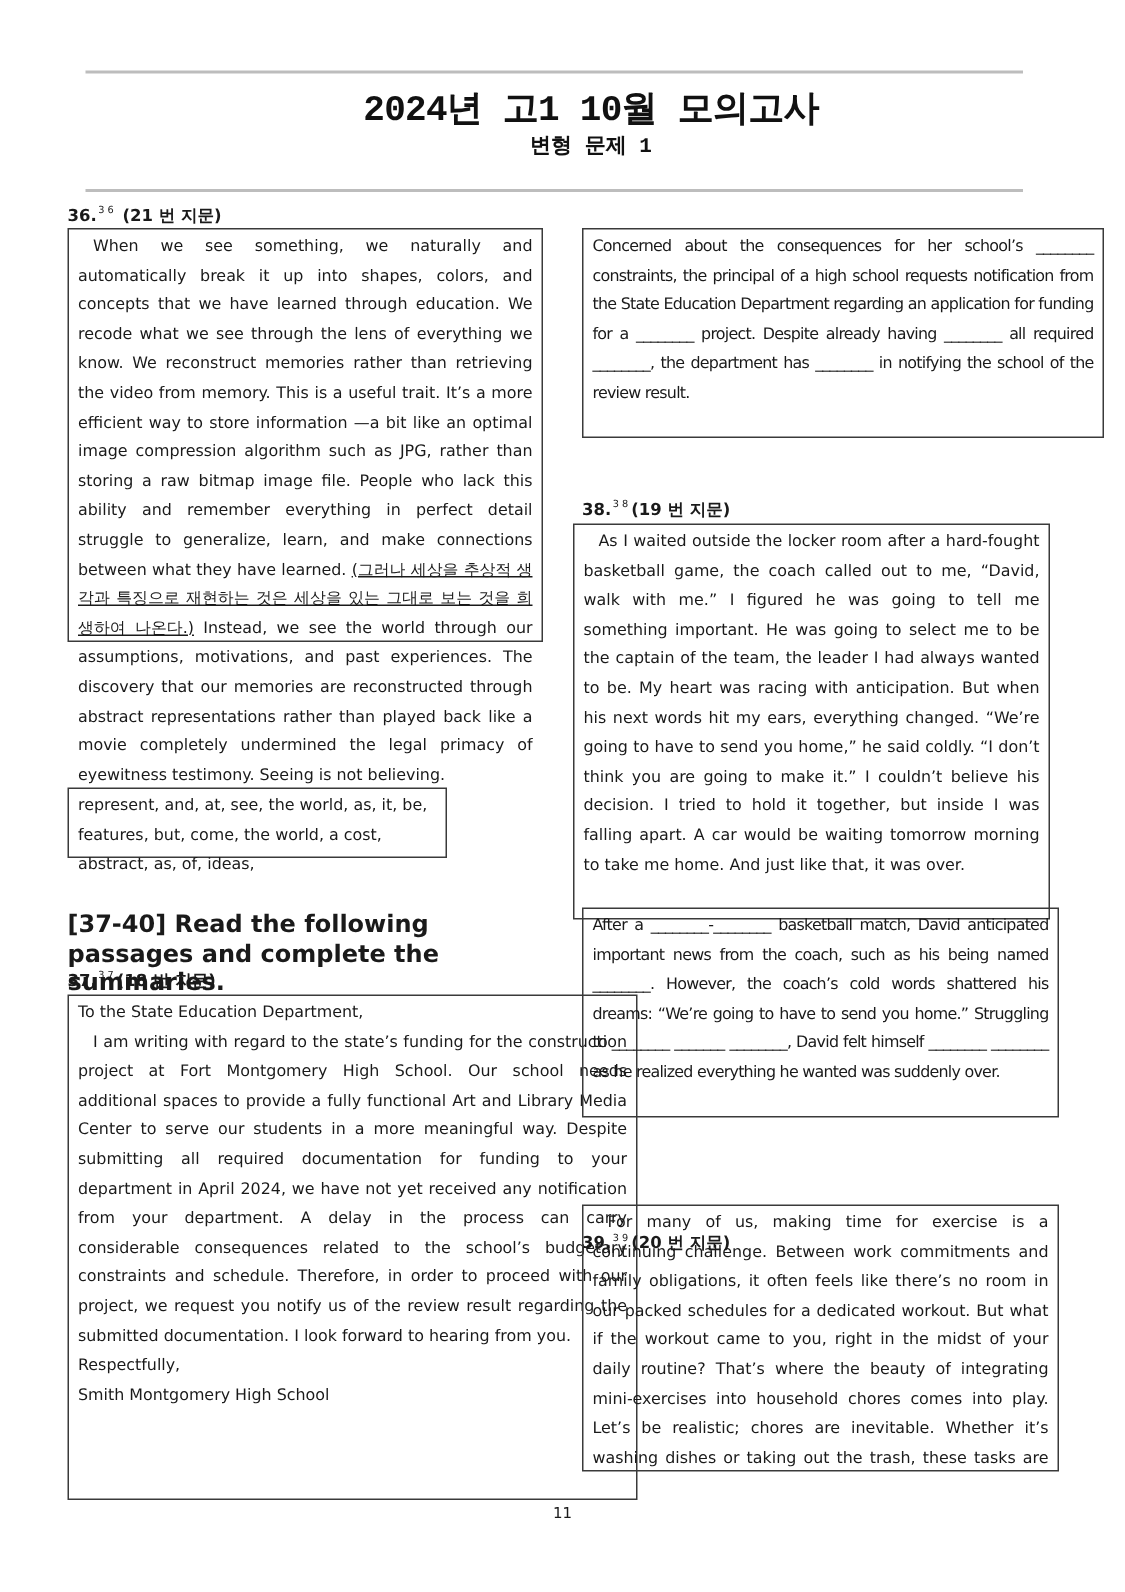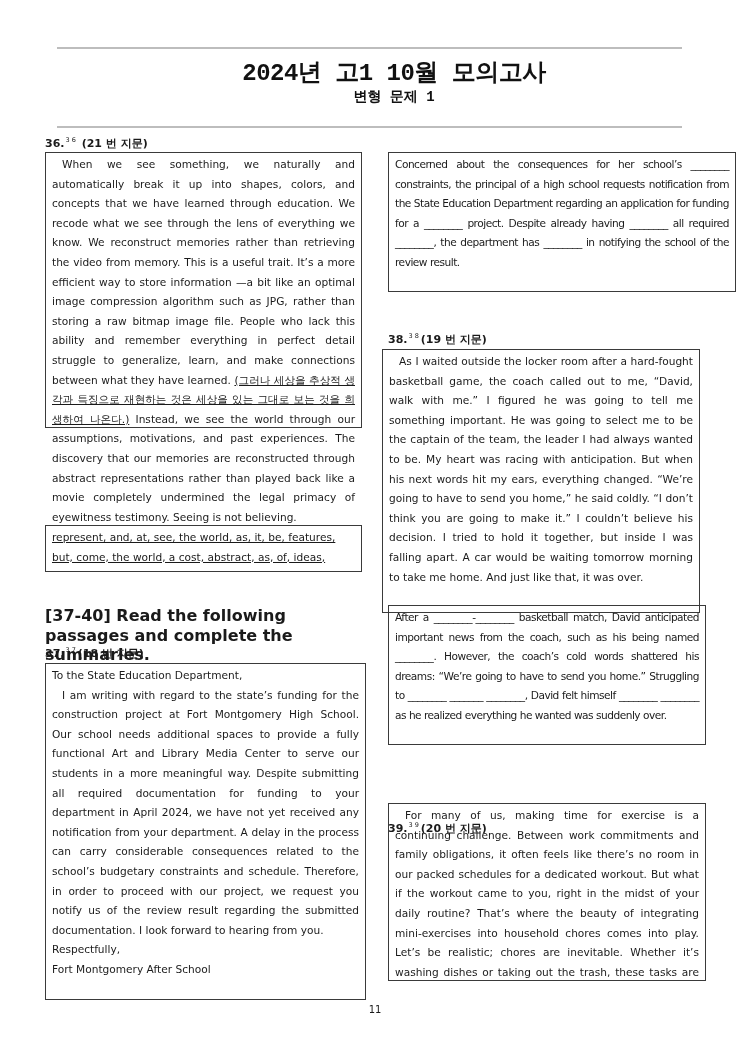--- a/index.html
+++ b/index.html
@@ -32,34 +32,34 @@
 
 <div class="qhead" style="left:45px; top:136px;">
   <span>36.</span><sup>3 6</sup>
   <span>(21 번 지문)</span>
 </div>
 <div class="box" style="left:45px; top:152px; width:317px; height:276px;">
   <p class="indent">
     <span>When we see something, we naturally and automatically break it up into shapes, colors, and concepts that we have learned through education. We recode what we see through the lens of everything we know. We reconstruct memories rather than retrieving the video from memory. This is a useful trait. It’s a more efficient way to store information —a bit like an optimal image compression algorithm such as JPG, rather than storing a raw bitmap image file. People who lack this ability and remember everything in perfect detail struggle to generalize, learn, and make connections between what they have learned. </span><span class="ul">(그러나 세상을 추상적 생각과 특징으로 재현하는 것은 세상을 있는 그대로 보는 것을 희생하여 나온다.)</span><span> Instead, we see the world through our assumptions, motivations, and past experiences. The discovery that our memories are reconstructed through abstract representations rather than played back like a movie completely undermined the legal primacy of eyewitness testimony. Seeing is not believing.</span>
   </p>
 </div>
-<div class="box" style="left:45px; top:525px; width:317px; height:47px;text-decoration:underline;">
+<div class="box" style="left:45px; top:525px; width:253px; height:47px;">
   <p style="text-align:left;">represent, and, at, see, the world, as, it, be, features, but, come, the world, a cost, abstract, as, of, ideas,</p>
 </div>
 
 <div class="instr" style="top:606px;">[37-40] Read the following passages and complete the summaries.</div>
 
 <div class="qhead" style="left:45px; top:646px;">
   <span>37.</span><sup>3 7</sup><span>(18 번 지문)</span>
 </div>
-<div class="box" style="left:45px; top:663px; width:321px; height:337px;">
+<div class="box" style="left:45px; top:663px; width:380px; height:337px;">
   <p>To the State Education Department,</p>
   <p class="indent">I am writing with regard to the state’s funding for the construction project at Fort Montgomery High School. Our school needs additional spaces to provide a fully functional Art and Library Media Center to serve our students in a more meaningful way. Despite submitting all required documentation for funding to your department in April 2024, we have not yet received any notification from your department. A delay in the process can carry considerable consequences related to the school’s budgetary constraints and schedule. Therefore, in order to proceed with our project, we request you notify us of the review result regarding the submitted documentation. I look forward to hearing from you.</p>
   <p>Respectfully,</p>
-  <p>Fort Montgomery After School</p>
+  <p>Smith Montgomery High School</p>
 </div>
 <div class="box" style="left:388px; top:152px; width:348px; height:140px;">
   <p class="blank">Concerned about the consequences for her school’s ________ constraints, the principal of a high school requests notification from the State Education Department regarding an application for funding for a ________ project. Despite already having ________ all required ________, the department has ________ in notifying the school of the review result.</p>
 </div>
 
 <div class="qhead" style="left:388px; top:332px;">
   <span>38.</span><sup>3 8</sup><span>(19 번 지문)</span>
 </div>
 <div class="box" style="left:382px; top:349px; width:318px; height:264px;">
   <p class="indent">As I waited outside the locker room after a hard-fought basketball game, the coach called out to me, “David, walk with me.” I figured he was going to tell me something important. He was going to select me to be the captain of the team, the leader I had always wanted to be. My heart was racing with anticipation. But when his next words hit my ears, everything changed. “We’re going to have to send you home,” he said coldly. “I don’t think you are going to make it.” I couldn’t believe his decision. I tried to hold it together, but inside I was  falling apart. A car would be waiting tomorrow morning to take me home. And just like that, it was over.</p>

